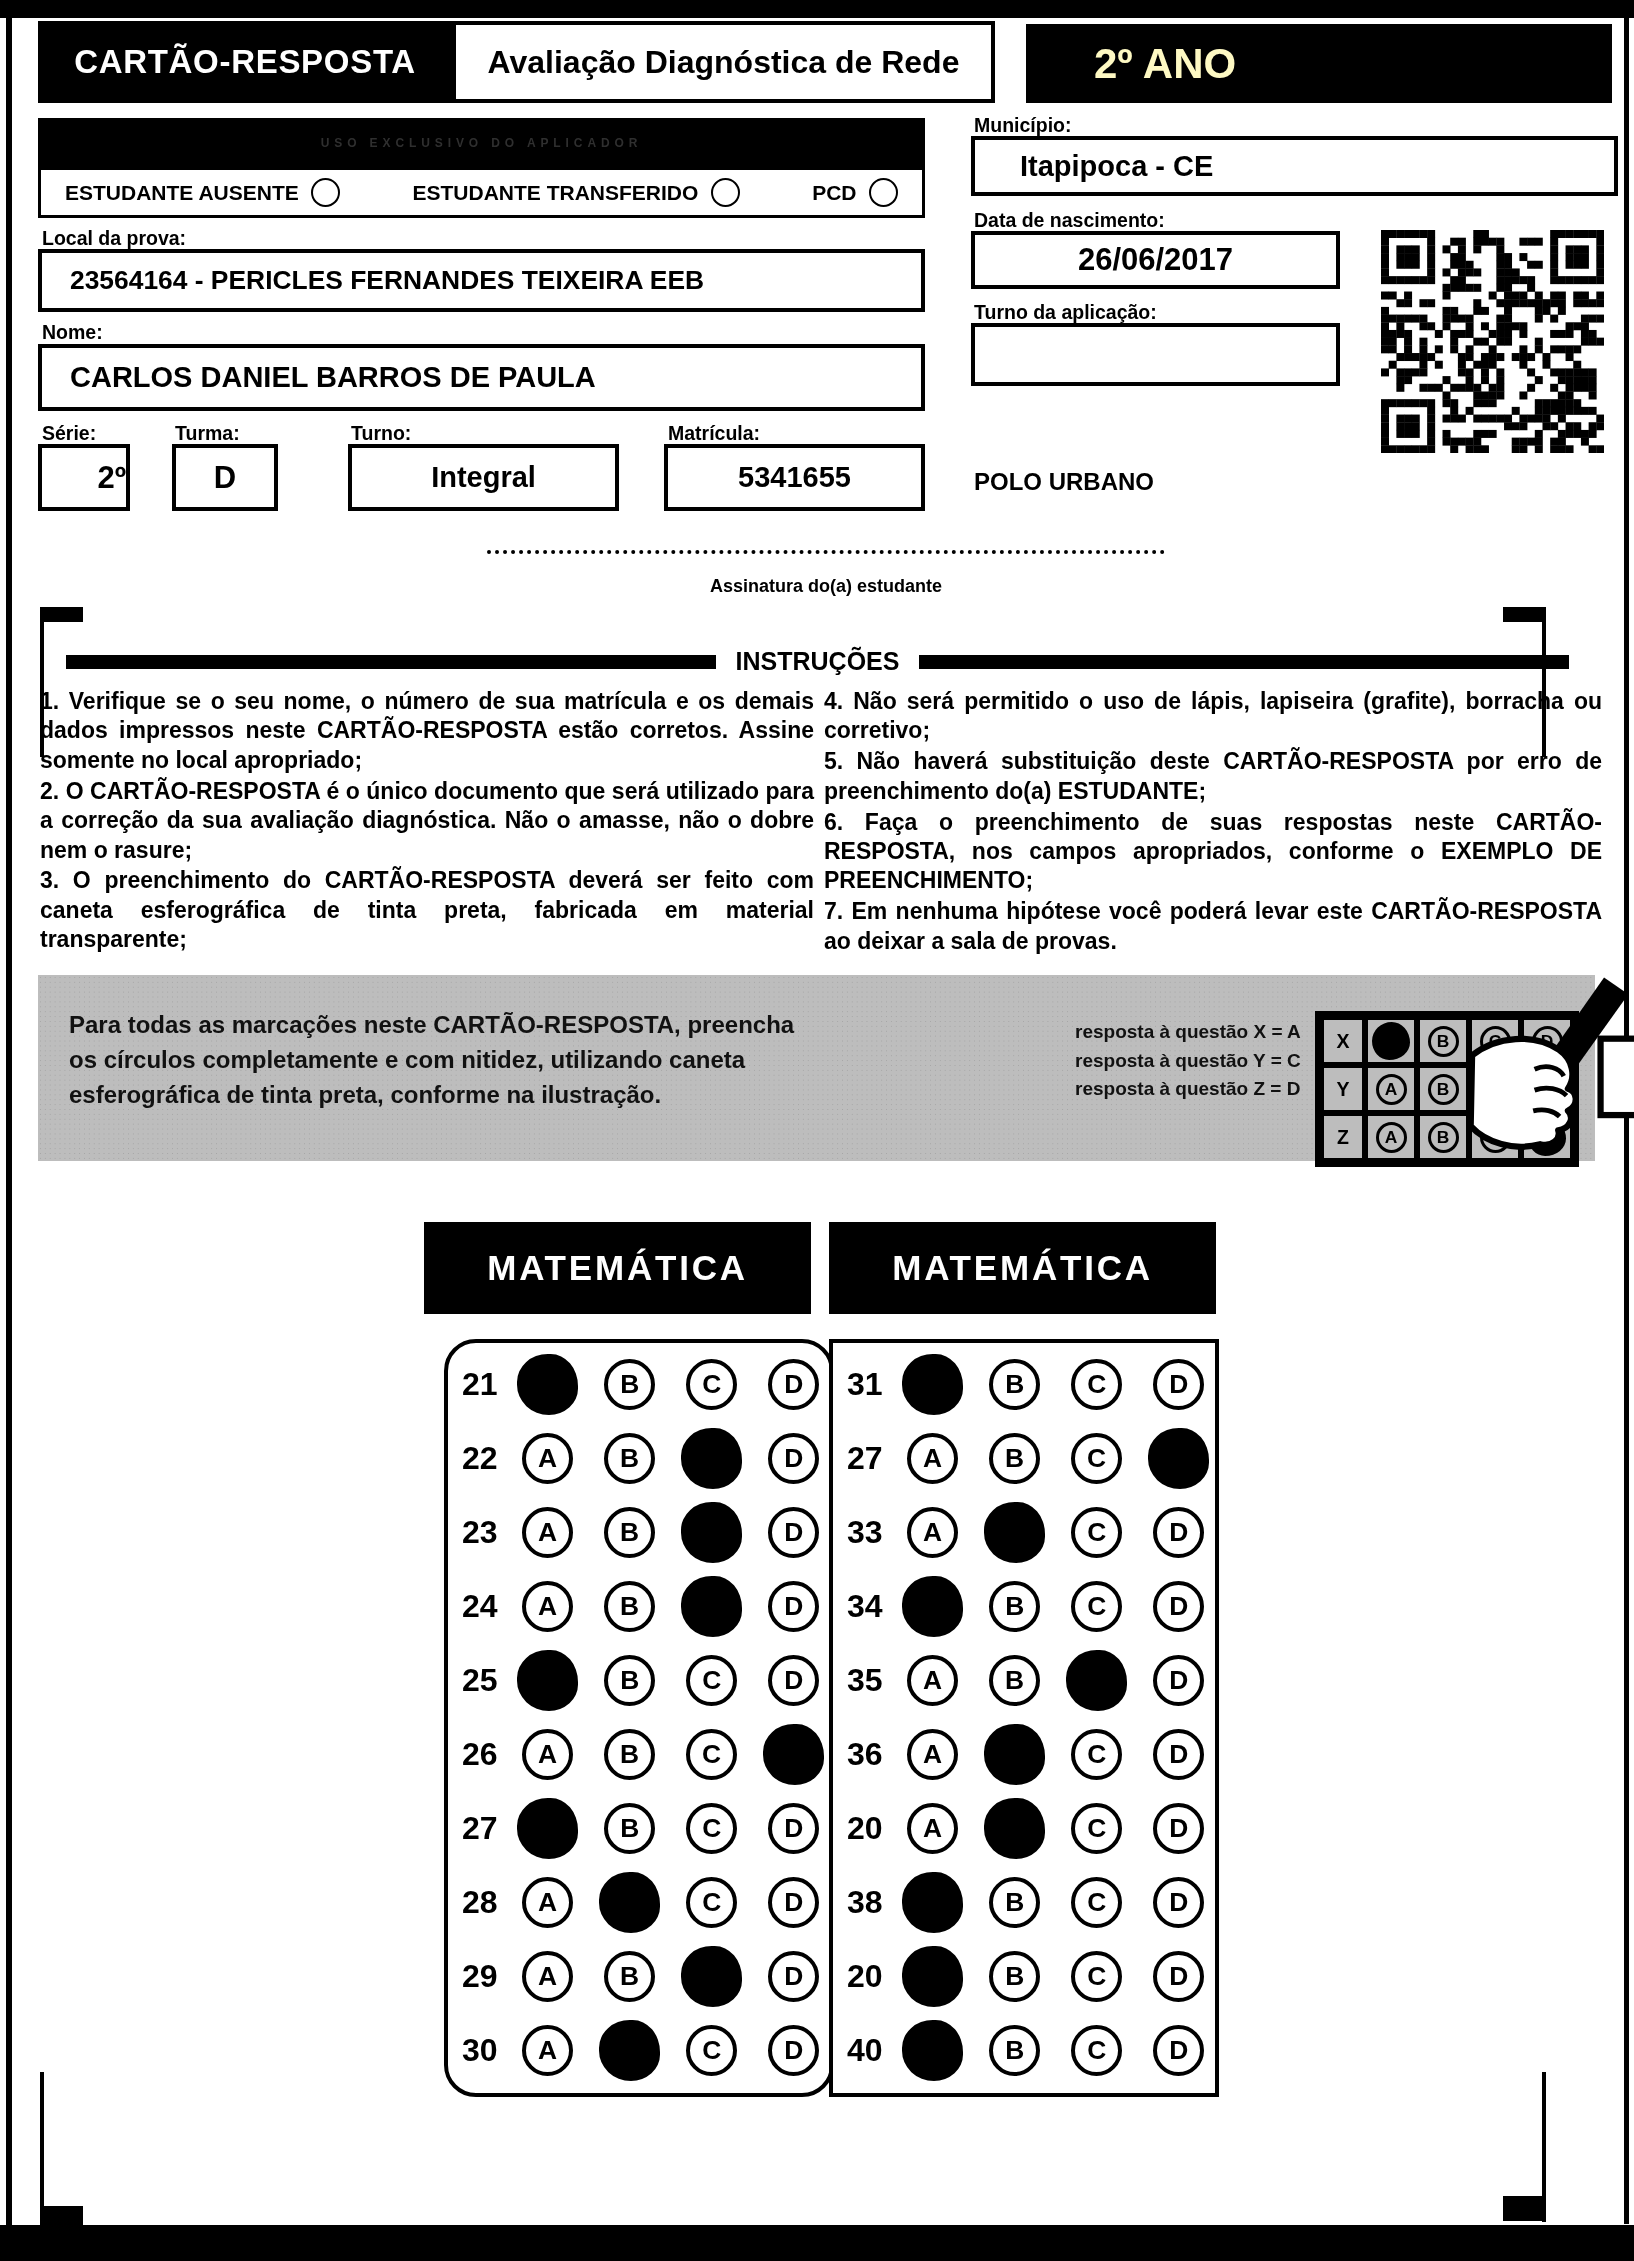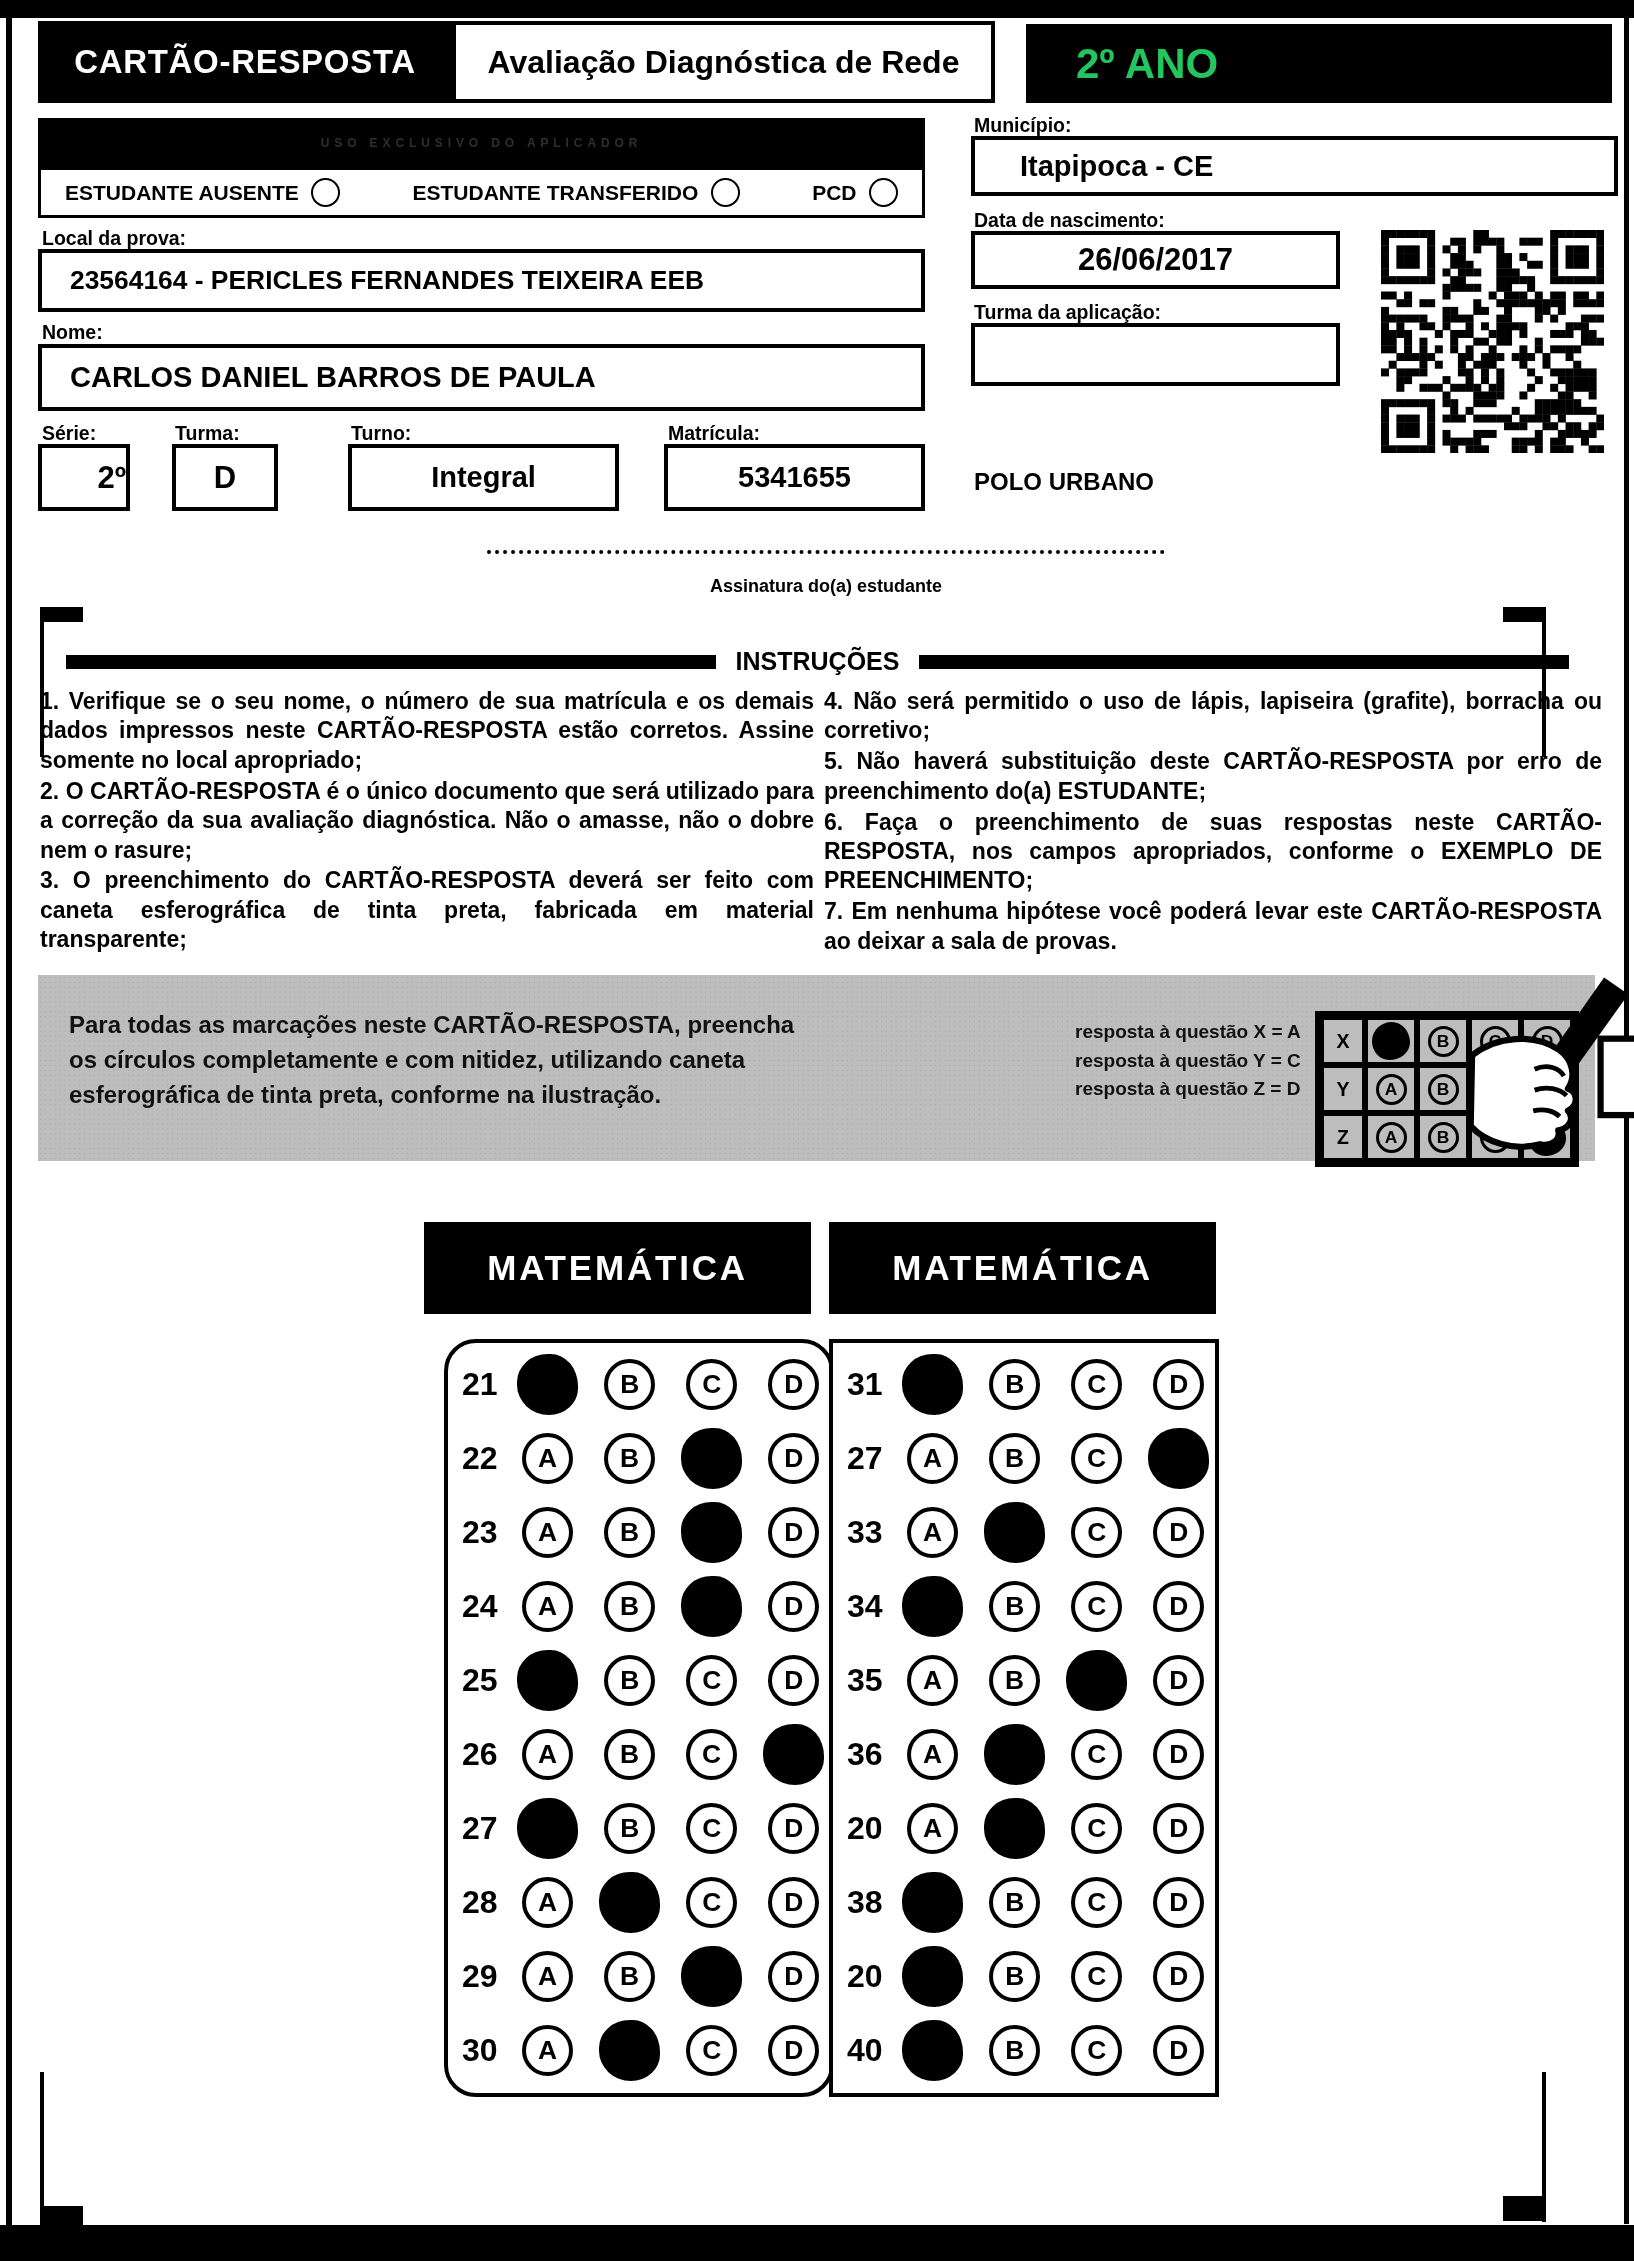--- a/index.html
+++ b/index.html
@@ -8,22 +8,22 @@
   
   .frame-top{position:absolute;left:0;top:0;width:1634px;height:18px;background:#000;}
   .frame-bottom{position:absolute;left:0;top:2225px;width:1634px;height:36px;background:#000;}
   .frame-left{position:absolute;left:5.6px;top:14px;width:6.3px;height:2247px;background:#000;}
   .frame-right{position:absolute;left:1624px;top:14px;width:4.9px;height:2210px;background:#000;}
   
   .hdr-card{position:absolute;left:38px;top:21px;width:414px;height:82px;background:#000;color:#fff;
             font-size:33px;display:flex;align-items:center;justify-content:center;letter-spacing:0.7px;}
   .hdr-white{position:absolute;left:452px;top:21px;width:543px;height:82px;background:#fff;border:4.9px solid #000;
              box-sizing:border-box;display:flex;align-items:center;justify-content:center;font-size:32px;}
-  .hdr-grade{position:absolute;left:1026px;top:24px;width:586px;height:79px;background:#000;color:#22c55e;
-             font-size:42px;display:flex;align-items:center;padding-left:50px;box-sizing:border-box;}
+  .hdr-grade{position:absolute;left:1026px;top:24px;width:586px;height:79px;background:#000;color:#fef9c3;
+             font-size:42px;display:flex;align-items:center;padding-left:68px;box-sizing:border-box;}
   
   .applicator-bar{position:absolute;left:38px;top:118px;width:887px;height:50px;background:#000;color:#2f2f2f;
                   display:flex;align-items:center;justify-content:center;font-size:12px;letter-spacing:4.9px;}
   .status-box{position:absolute;left:38px;top:167px;width:887px;height:51px;background:#fff;border:3.5px solid #000;
               box-sizing:border-box;display:flex;align-items:center;justify-content:space-between;padding:0 24px;}
   .status-item{display:flex;align-items:center;gap:12.5px;font-size:21px;}
   .status-circle{width:29px;height:29px;border:2.8px solid #000;border-radius:50%;box-sizing:border-box;background:#fff;}
   
   .lbl{position:absolute;font-size:19.5px;}
   .fbox{position:absolute;background:#fff;border:4.2px solid #000;box-sizing:border-box;display:flex;align-items:center;}
@@ -140,21 +140,21 @@
   <div class="lbl" style="left:974px;top:114px;">Município:</div>
   <div class="fbox" style="left:971px;top:136px;width:647px;height:60px;padding-left:45px;">
     <span class="val" style="font-size:29px;">Itapipoca - CE</span>
   </div>
 
   <div class="lbl" style="left:974px;top:209px;">Data de nascimento:</div>
   <div class="fbox" style="left:971px;top:231px;width:369px;height:58px;justify-content:center;">
     <span class="val" style="font-size:31px;">26/06/2017</span>
   </div>
 
-  <div class="lbl" style="left:974px;top:301px;">Turma da aplicação:</div>
+  <div class="lbl" style="left:974px;top:301px;">Turno da aplicação:</div>
   <div class="fbox" style="left:971px;top:323px;width:369px;height:63px;justify-content:center;">
     <span class="val"></span>
   </div>
 
   <svg class="qr" id="qrSvg" width="223" height="223" viewBox="0 0 29 29">
       <rect x="0" y="0" width="29" height="29" fill="#fff"></rect>
       <rect x="0" y="0" width="1.04" height="1.04" fill="#000"></rect>
       <rect x="1" y="0" width="1.04" height="1.04" fill="#000"></rect>
       <rect x="2" y="0" width="1.04" height="1.04" fill="#000"></rect>
       <rect x="3" y="0" width="1.04" height="1.04" fill="#000"></rect>

